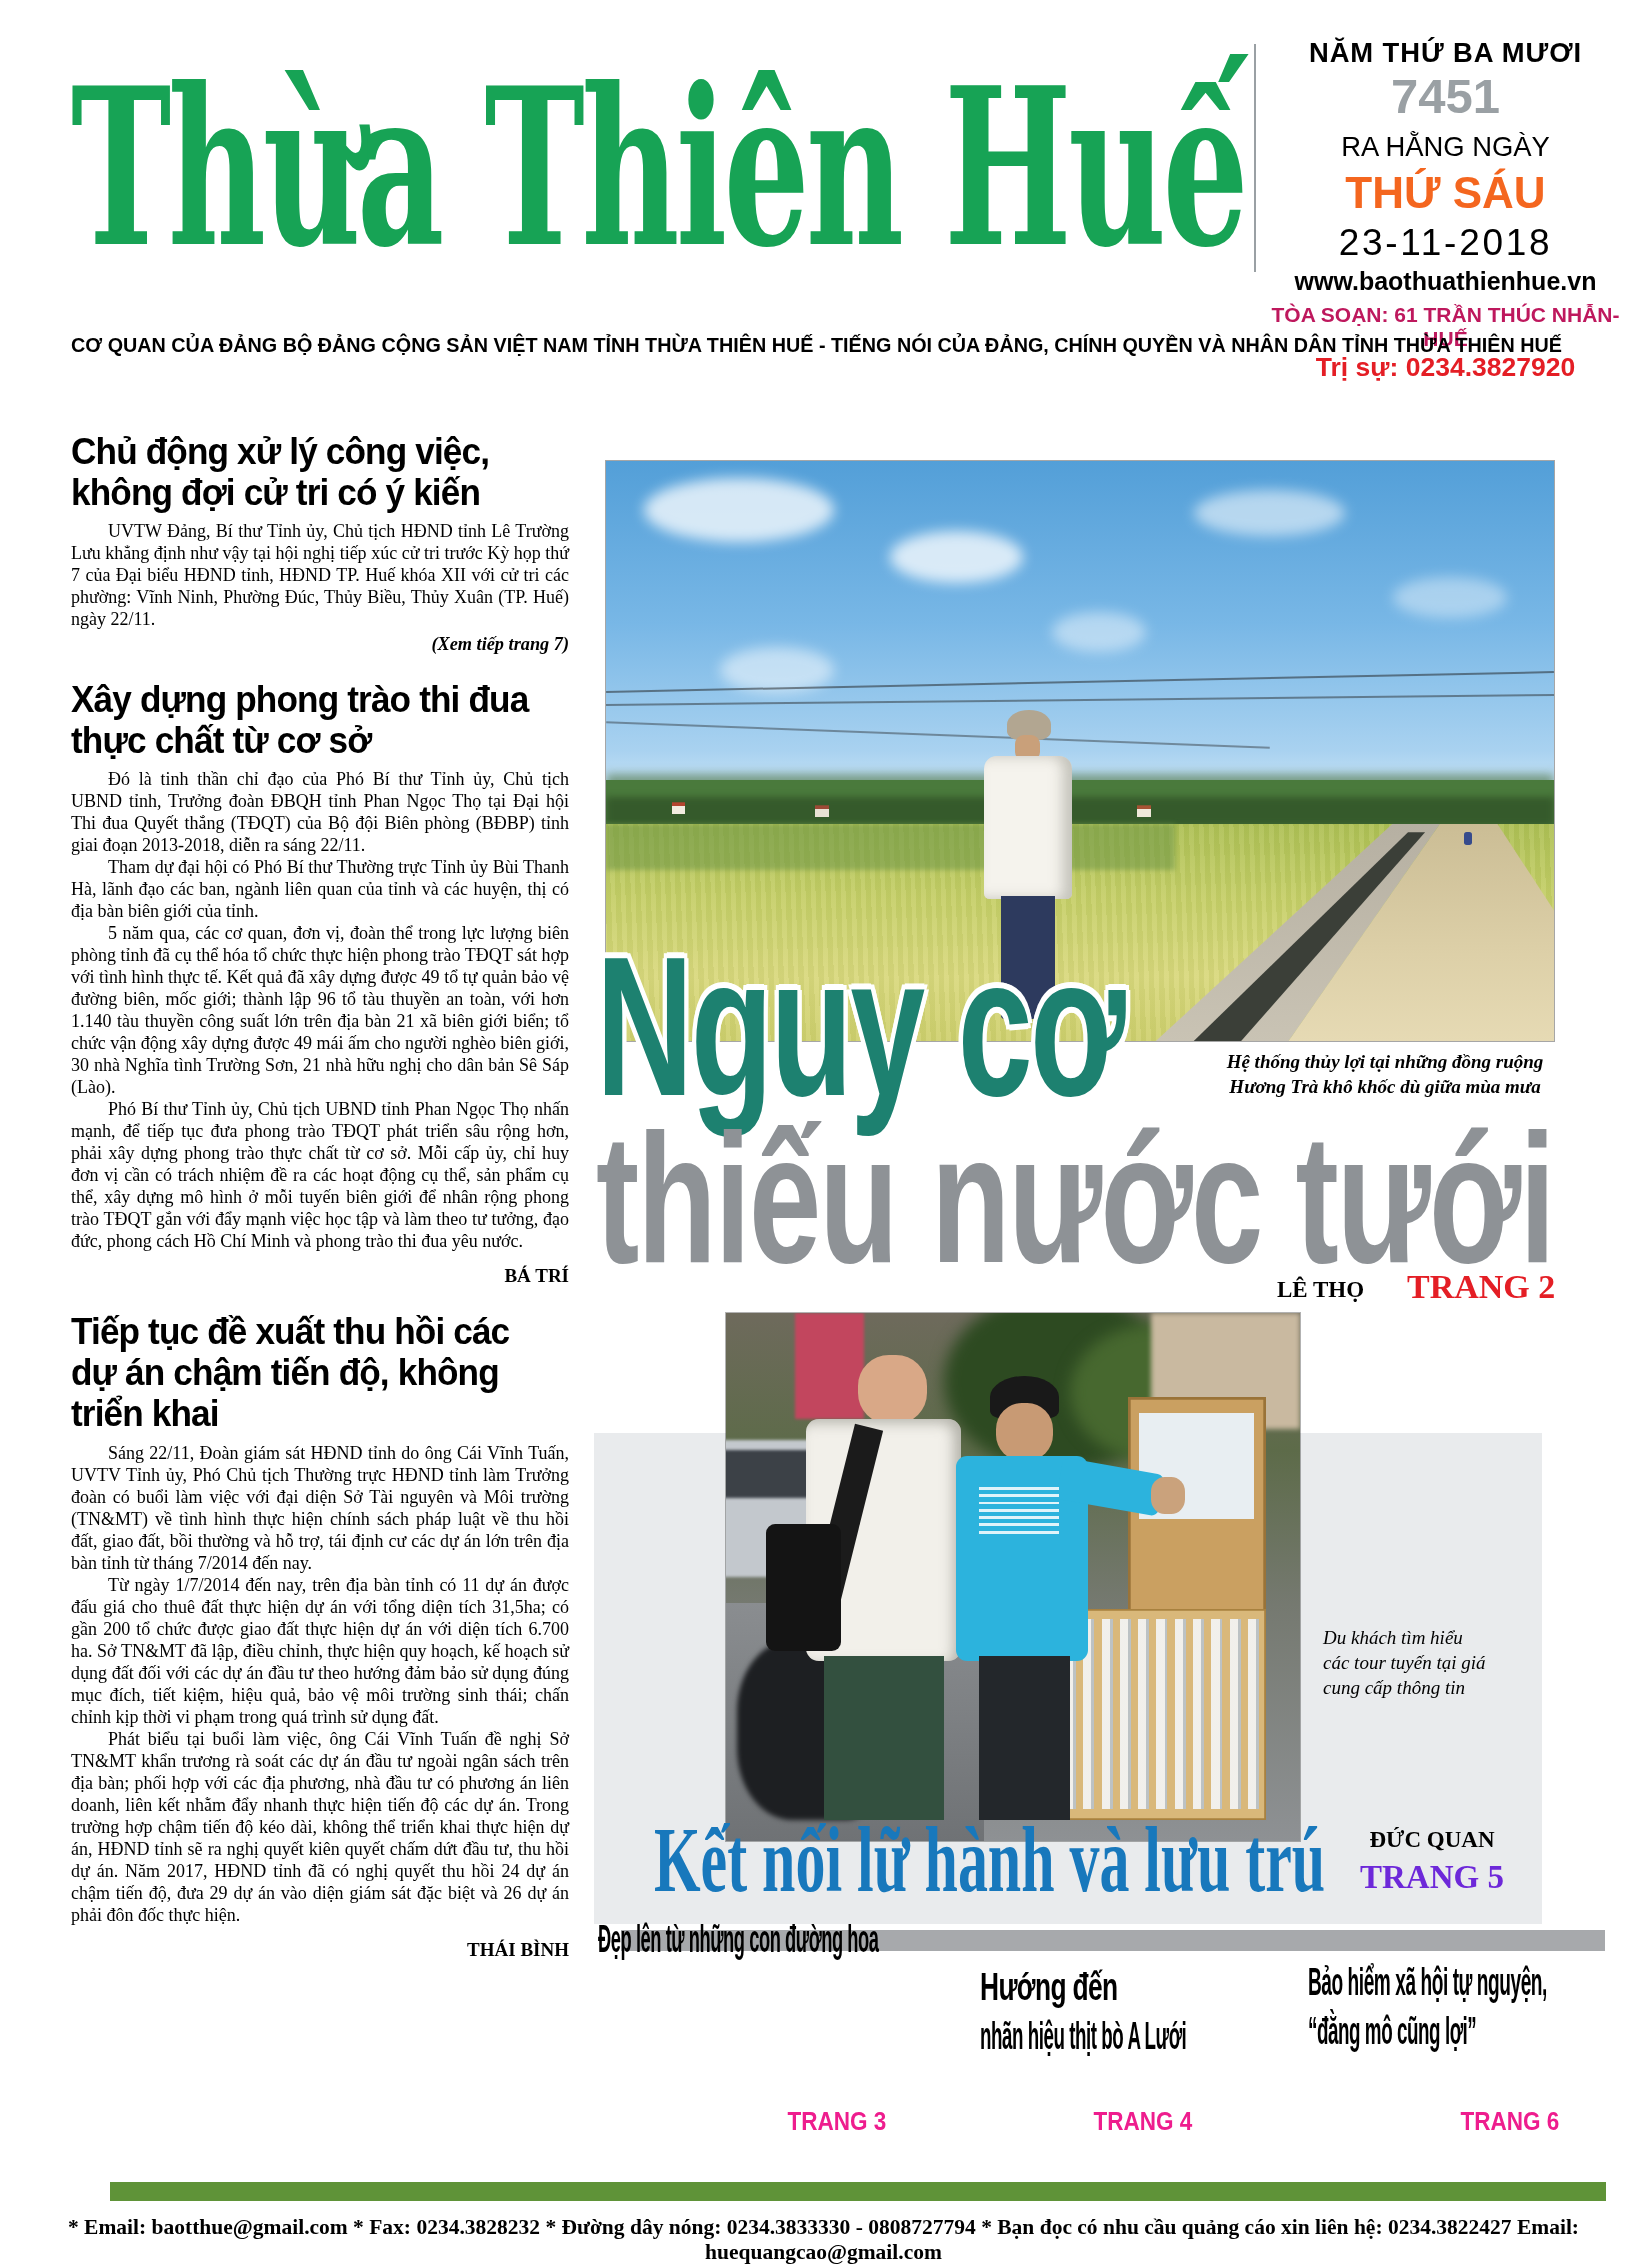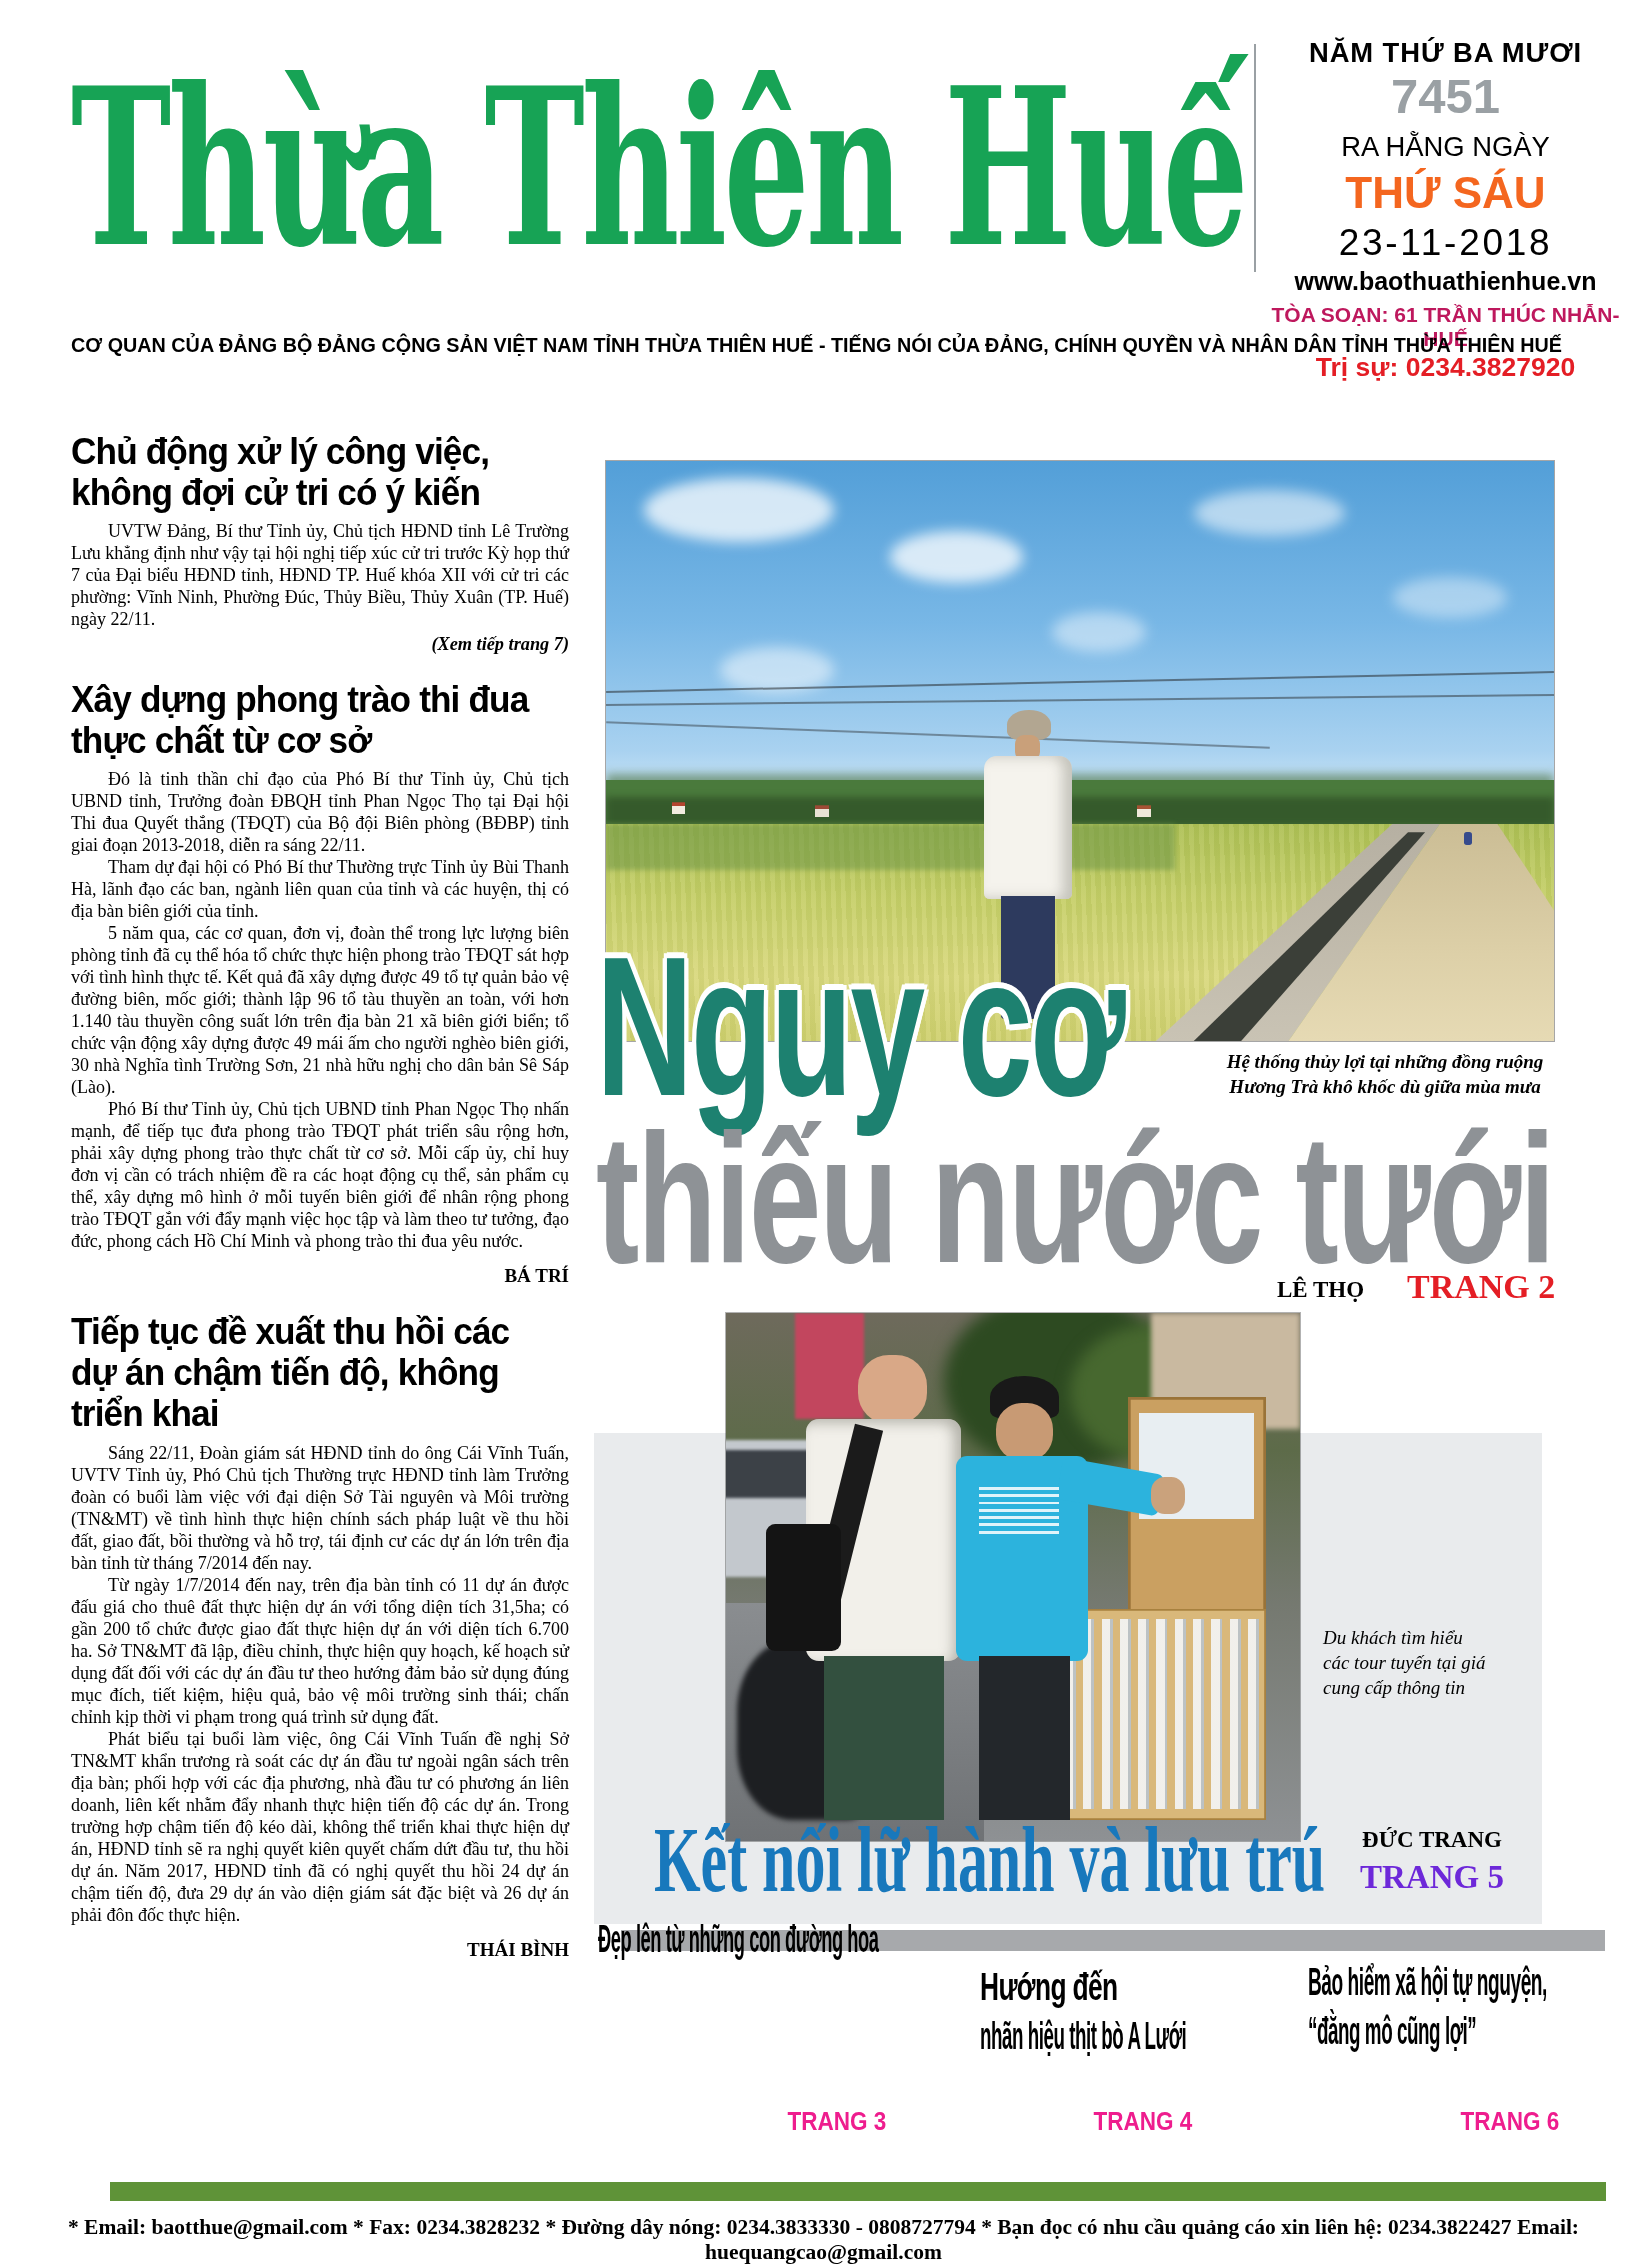--- a/index.html
+++ b/index.html
@@ -210,21 +210,21 @@
          background:repeating-linear-gradient(180deg,#fff 0 2.7px,transparent 2.7px 7.3px);"></div>
     <div class="ph" style="left:44%;top:65%;width:16%;height:31%;background:#23272b;"></div>
   </div>
 
   <div class="abs cap2">Du khách tìm hiểu các tour tuyến tại giá cung cấp thông tin</div>
 
   <div class="abs ketnoi">
     <span class="fit" style="transform: scaleX(0.644131);">Kết nối lữ hành và lưu trú</span>
   </div>
   <div class="abs story2-credit">
-    <div class="story2-by">ĐỨC TRANG</div>
+    <div class="story2-by">ĐỨC QUAN</div>
     <div class="story2-page">TRANG 5</div>
   </div>
 
   <div class="abs midbar"></div>
 
   <div class="abs" style="left:598px;top:1915px;width:288px;">
     <div class="teaser-line"><span class="fit" style="transform: scaleX(0.48132);">Đẹp lên từ những con đường hoa</span></div>
   </div>
   <div class="abs pinkbox" style="left:598px;top:2106px;width:288px;">
     <span class="pink-ref">TRANG 3</span>

